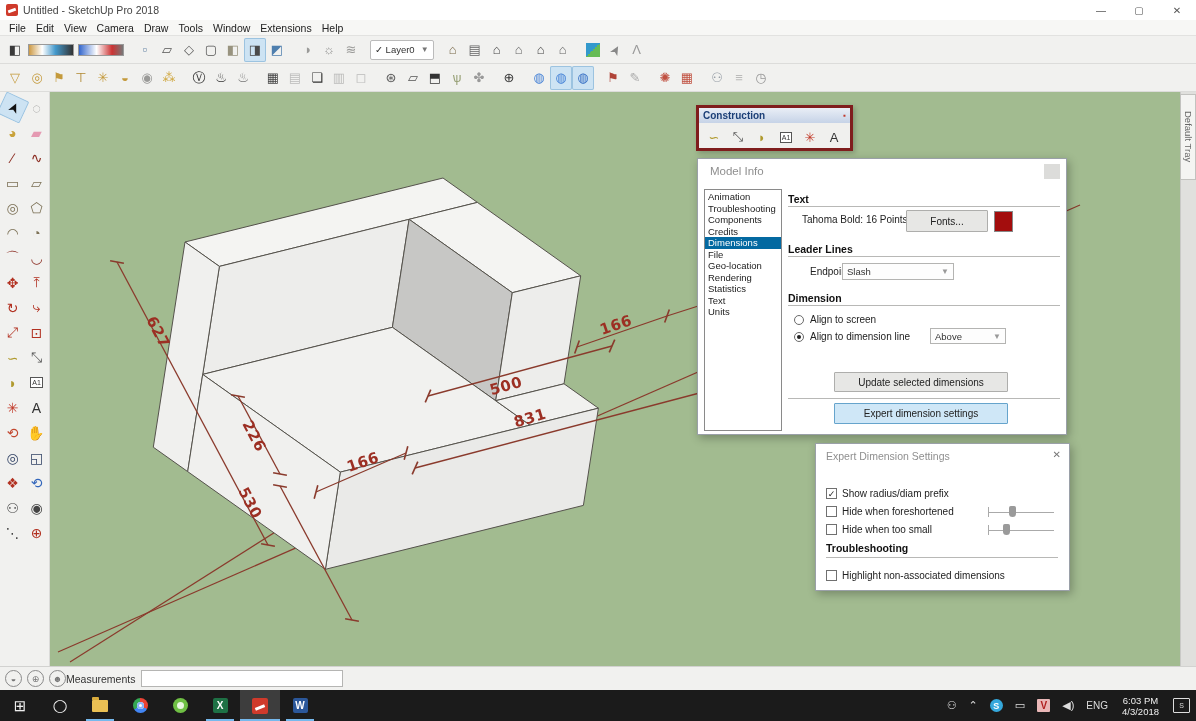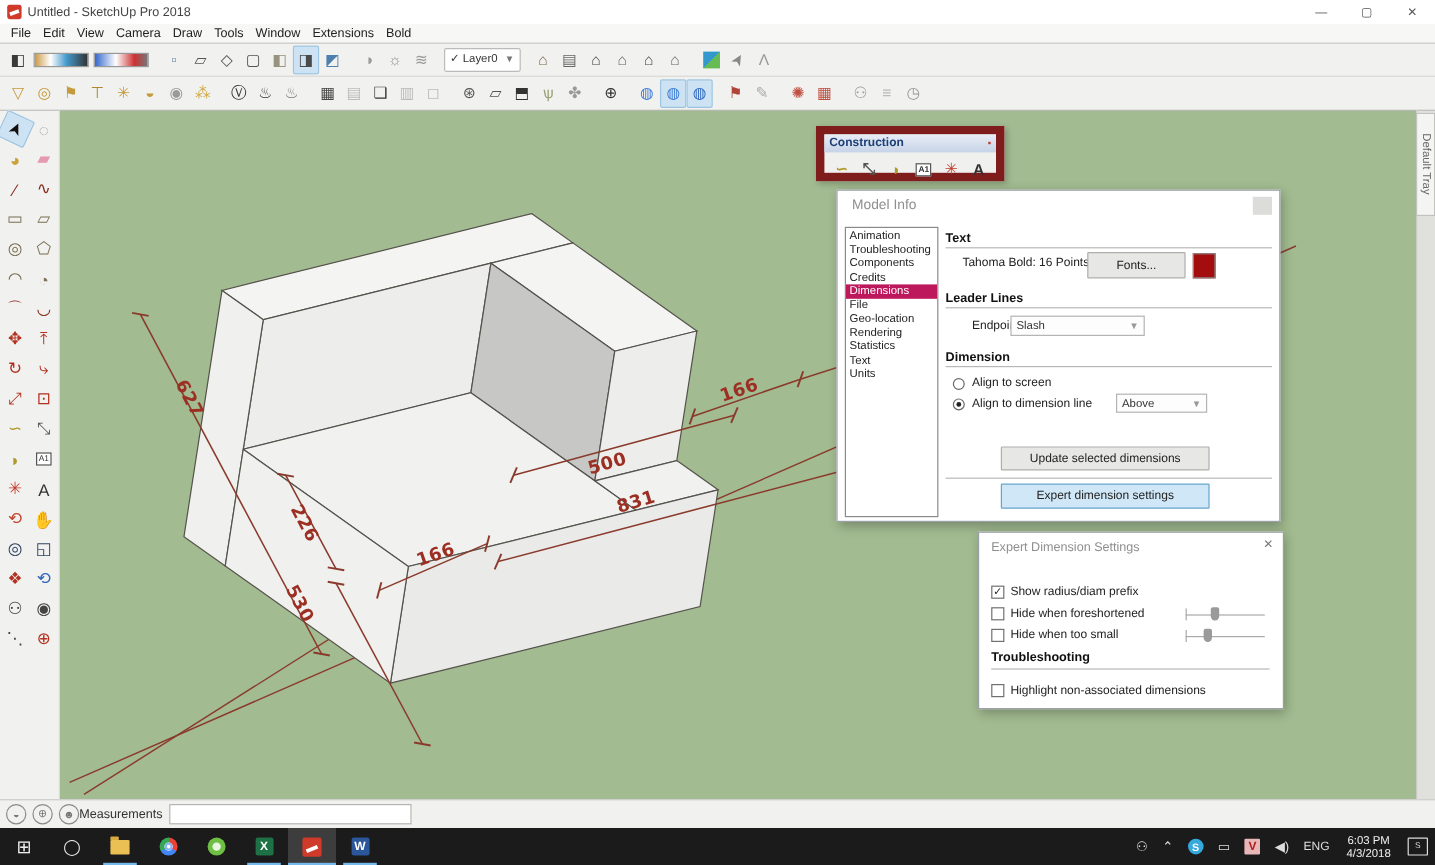--- a/index.html
+++ b/index.html
@@ -32,35 +32,35 @@
   .ltool.active{background:#cde3f3;box-shadow:inset 0 0 0 1px #9cc3e0;}
   
   #canvas{left:50px;top:92px;width:1130px;height:574px;z-index:0;}
   #scene{left:0;top:0;z-index:1;pointer-events:none;}
   .dimlabel{position:absolute;font-weight:bold;font-size:15px;z-index:2;transform:translate(-50%,-50%);letter-spacing:.5px;font-family:"DejaVu Sans",sans-serif;}
   
   #traystrip{left:1180px;top:92px;width:16px;height:574px;background:#e0e0dd;z-index:25;border-left:1px solid #c9c9c6;box-sizing:border-box;}
   #traytab{left:1180px;top:94px;width:16px;height:86px;background:#f4f4f2;border:1px solid #c2c2bf;box-sizing:border-box;z-index:26;display:flex;align-items:center;justify-content:center;}
   #traytab span{writing-mode:vertical-rl;font-size:9.5px;color:#666;}
   
-  #construction{left:680px;top:105px;width:157px;height:46px;background:#f0f0ee;border:7px solid #7f1d1d;z-index:5;box-shadow:2px 2px 5px rgba(0,0,0,.22);box-sizing:border-box;font-weight:bold;}
+  #construction{left:696px;top:105px;width:157px;height:46px;background:#f0f0ee;border:3px solid #7f1d1d;z-index:5;box-shadow:2px 2px 5px rgba(0,0,0,.22);box-sizing:border-box;}
   #construction .ptitle{height:15px;background:linear-gradient(#e9eef6,#c6d3e7);display:flex;align-items:center;padding:0 4px;}
   #construction .ptitle b{font-size:10px;color:#1c3f77;flex:1;}
   #construction .ptitle .pclose{color:#c0392b;font-size:8px;}
   #construction .prow{display:flex;align-items:center;padding:2px 3px;}
   .ctool{width:24px;height:24px;display:flex;align-items:center;justify-content:center;font-size:13px;}
   .a1box{font-size:7px;border:1px solid #555;color:#333;padding:0 1px;line-height:9px;background:#fff;}
   
   .dialog{background:#fff;border:1px solid #9aa0a8;box-shadow:2px 3px 9px rgba(0,0,0,.28);box-sizing:border-box;}
   #modelinfo{left:697px;top:158px;width:370px;height:277px;z-index:6;}
   #mi-title{position:absolute;left:12px;top:6px;font-size:11.5px;color:#8f8f8f;}
   #mi-help{position:absolute;right:6px;top:5px;width:16px;height:15px;background:#dcdcda;}
   #mi-list{position:absolute;left:6px;top:30px;width:78px;height:242px;border:1px solid #8a8a8a;background:#fff;font-size:9.5px;color:#222;overflow:hidden;padding-top:1px;box-sizing:border-box;}
   .mi-item{padding:0 3px;line-height:11.5px;white-space:nowrap;}
-  .mi-item.sel{background:#be185d;color:#fff;}
+  .mi-item.sel{background:#0369a1;color:#fff;}
   .mi-h{position:absolute;font-size:10.5px;font-weight:bold;color:#111;}
   .mi-hr{position:absolute;height:1px;background:#b8b8b6;left:90px;width:272px;}
   .mi-text{position:absolute;font-size:10px;color:#222;}
   .btn{position:absolute;background:#e7e7e5;border:1px solid #aeaeac;font-size:10px;color:#222;display:flex;align-items:center;justify-content:center;border-radius:1px;}
   .btn.blue{background:#cfe7f7;border:1px solid #66a4cc;}
   .select{position:absolute;background:#fdfdfd;border:1px solid #b4b4b2;font-size:9.5px;color:#333;display:flex;align-items:center;padding:0 4px;box-sizing:border-box;}
   .select .car{margin-left:auto;color:#999;font-size:8px;}
   .radio{position:absolute;width:10px;height:10px;border:1px solid #6a6a6a;border-radius:50%;background:#fff;box-sizing:border-box;}
   .radio.on:before{content:"";position:absolute;left:2px;top:2px;width:4px;height:4px;border-radius:50%;background:#222;}
   .swatch{position:absolute;border:1px solid #888;}
@@ -119,21 +119,21 @@
 
 <div class="abs" id="menubar">
     <span class="menu-item">File</span>
     <span class="menu-item">Edit</span>
     <span class="menu-item">View</span>
     <span class="menu-item">Camera</span>
     <span class="menu-item">Draw</span>
     <span class="menu-item">Tools</span>
     <span class="menu-item">Window</span>
     <span class="menu-item">Extensions</span>
-    <span class="menu-item">Bold</span>
+    <span class="menu-item">Help</span>
   </div>
 <div class="abs toolbar" id="toolbar1">
     <span class="icell" style="color: rgb(58, 58, 58);">◧</span>
     <span class="gradstrip g1"></span>
     <span class="gradstrip g2"></span>
     <span class="tsep"></span>
     <span class="icell" style="color: rgb(106, 136, 168);">▫</span>
     <span class="icell" style="color: rgb(85, 85, 85);">▱</span>
     <span class="icell" style="color: rgb(85, 85, 85);">◇</span>
     <span class="icell" style="color: rgb(85, 85, 85);">▢</span>

